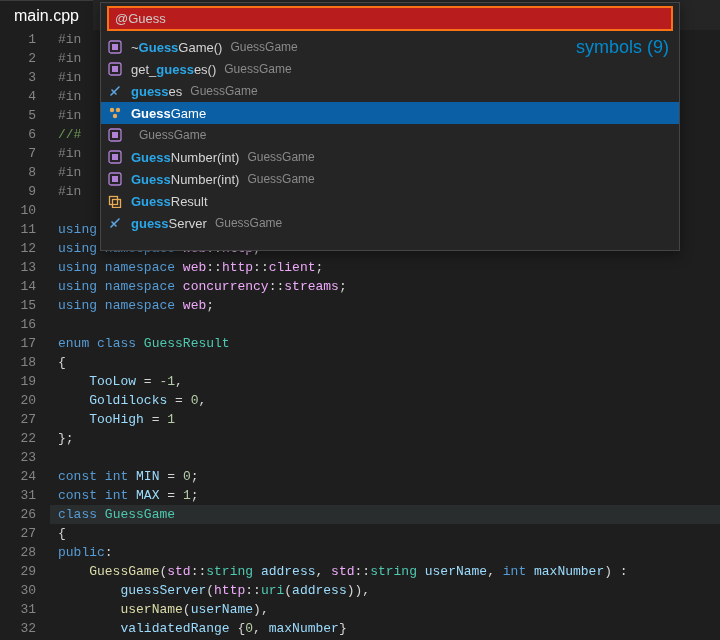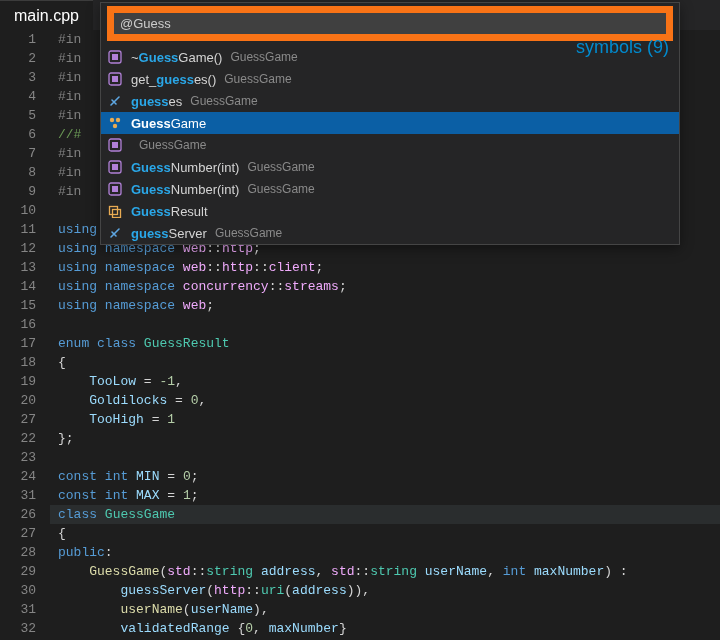--- a/index.html
+++ b/index.html
@@ -77,36 +77,36 @@
     box-shadow: 0 4px 12px rgba(0,0,0,.4);
     z-index: 10;
     font-family: 'Segoe UI', sans-serif;
     font-size: 13px;
   }
   .search-row {
     padding: 3px 6px 5px 6px;
   }
   .search-input {
     width: 100%;
-    background: #404040;
-    border: 7px solid #f97316;
+    background: #b91c1c;
+    border: 2px solid #f97316;
     color: #ccc;
     font-family: 'Segoe UI', sans-serif;
     font-size: 13px;
     padding: 3px 6px;
     outline: none;
   }
   .symbols-hint {
     position: absolute;
     right: 10px;
     top: 34px;
     color: #008bcf;
     font-size: 18px;
   }
-  .dd-list { padding-bottom: 0; }
+  .dd-list { padding-bottom: 16px; }
   .dd-item {
     display: flex;
     align-items: center;
     padding: 2px 10px 2px 6px;
     height: 22px;
     cursor: pointer;
   }
   .dd-item.selected { background: #0b5fa5; }
   .dd-icon {
     width: 16px; height: 16px;

